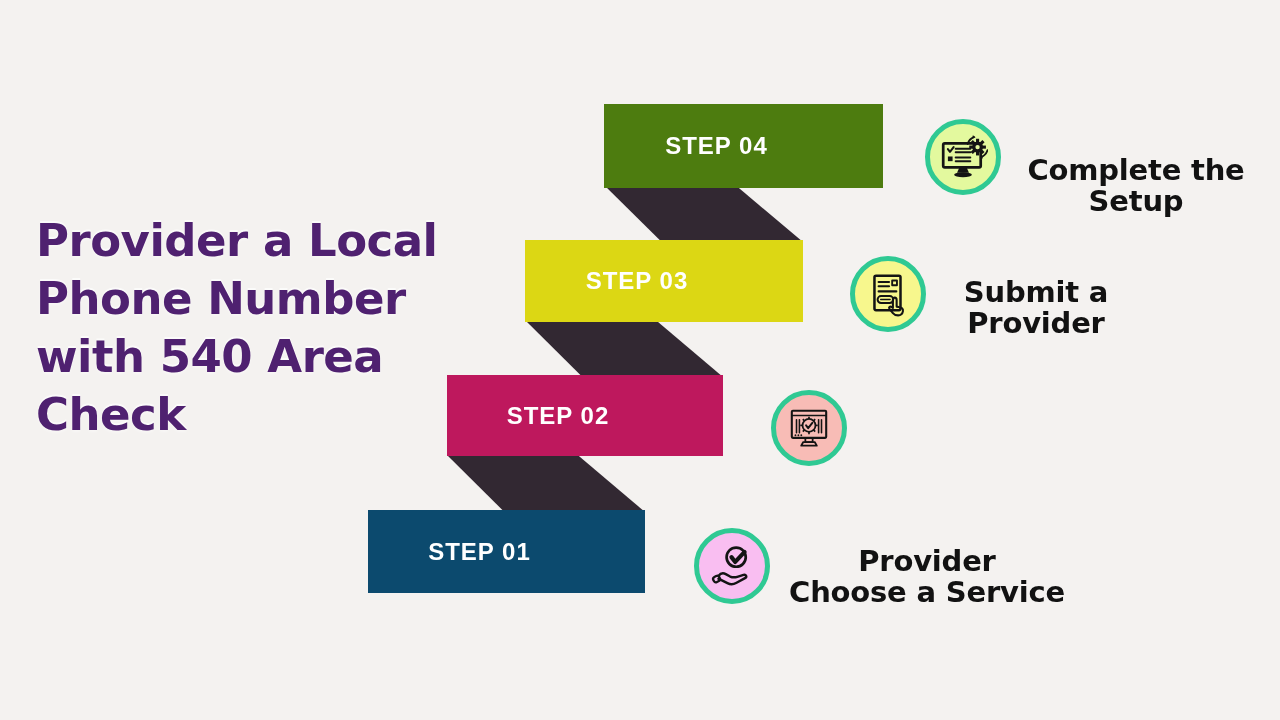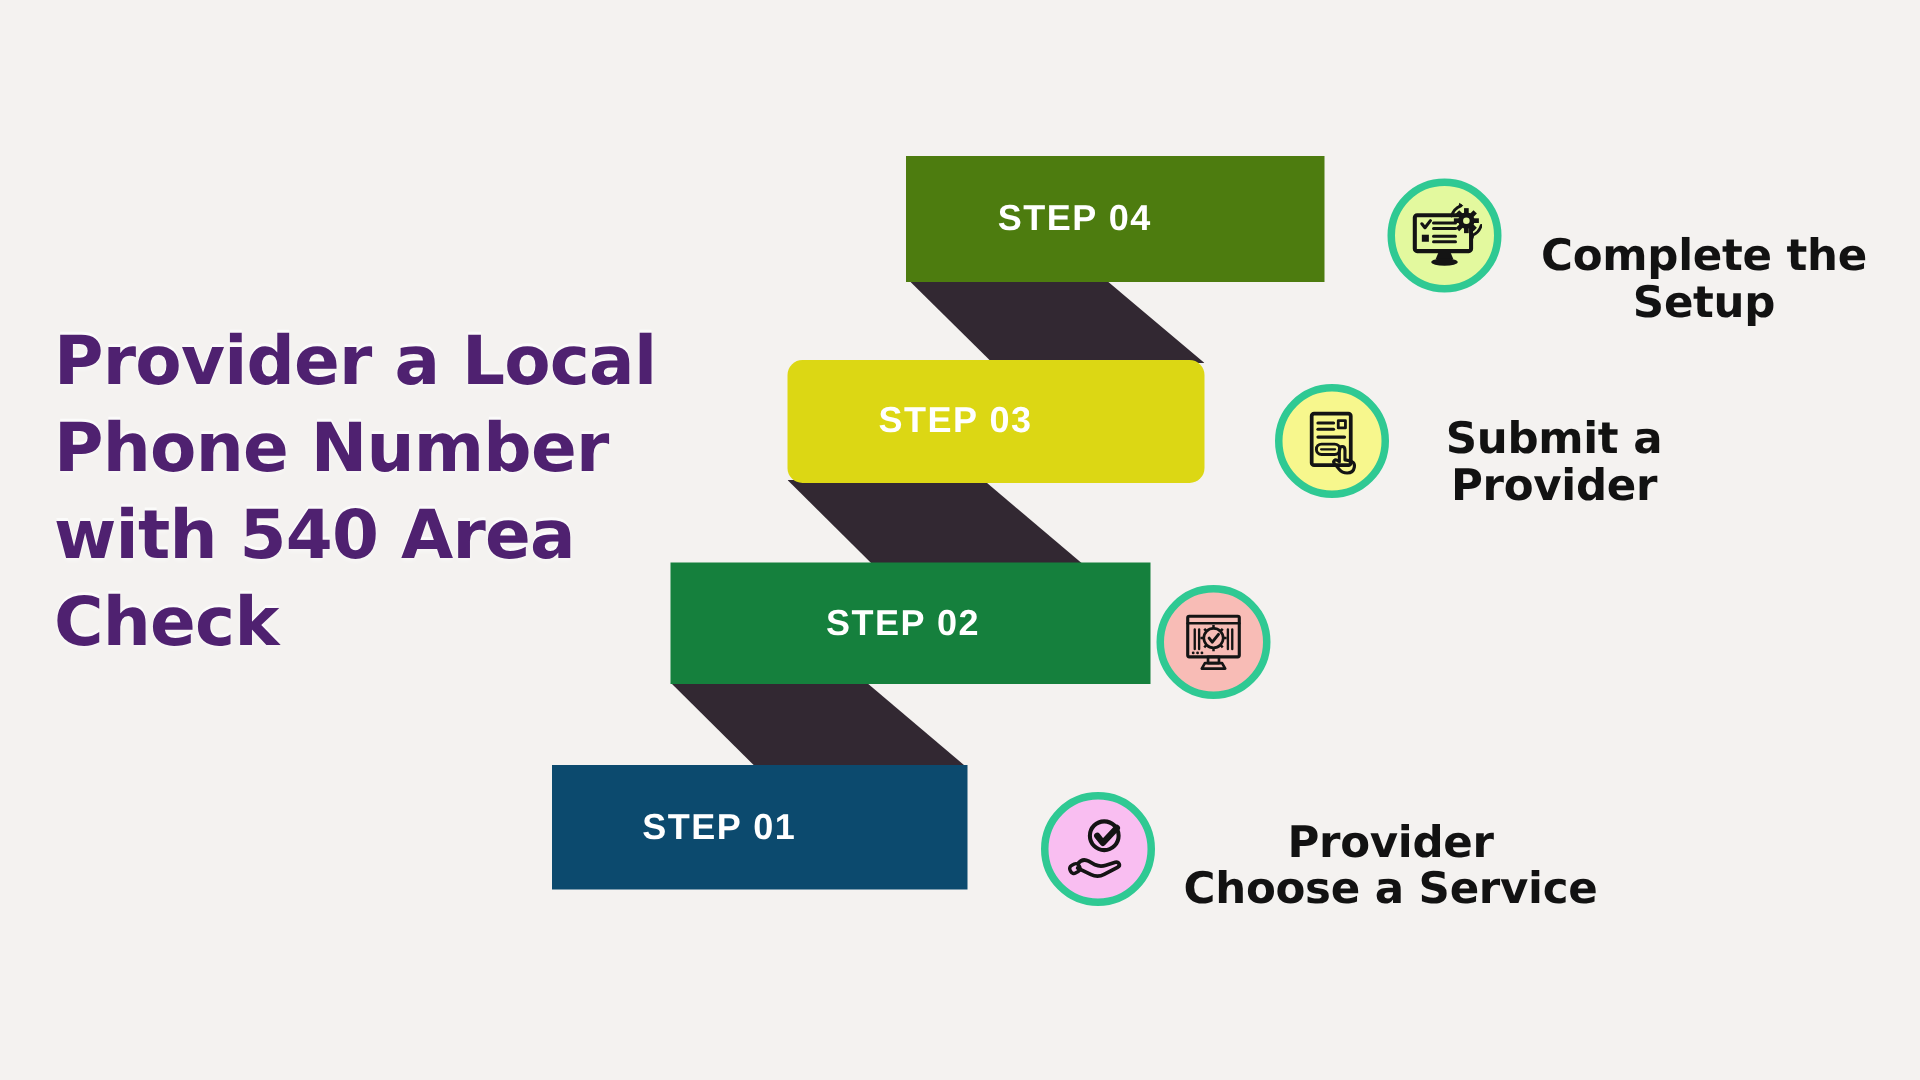--- a/index.html
+++ b/index.html
@@ -70,24 +70,24 @@
     <div>Check</div>
   </div>
 
   <div class="connector conn-43" style="background-color: rgb(50, 40, 50);"></div>
   <div class="connector conn-32" style="background-color: rgb(50, 40, 50);"></div>
   <div class="connector conn-21" style="background-color: rgb(50, 40, 50);"></div>
 
   <div class="bar bar-04" style="background-color: #4d7c0f;">
     <span class="bar-label">STEP 04</span>
   </div>
-  <div class="bar bar-03" style="background-color: rgb(220, 215, 20); border-radius: 10px;">
+  <div class="bar bar-03" style="background-color: rgb(220, 215, 20);">
     <span class="bar-label">STEP 03</span>
   </div>
-  <div class="bar bar-02" style="background-color: #15803d; padding-left: 44px;">
+  <div class="bar bar-02" style="background-color: #be185d;">
     <span class="bar-label">STEP 02</span>
   </div>
   <div class="bar bar-01" style="background-color: #0c4a6e;">
     <span class="bar-label">STEP 01</span>
   </div>
 
   <div class="badge badge-04" style="background-color: rgb(227, 249, 158); border-color: rgb(47, 201, 147);">
     <svg viewBox="0 0 48 48">
       <rect class="stroke" x="5" y="11" width="36" height="23" rx="1.5" stroke-width="2.6"></rect>
       <path d="M20.5 34h7l2.2 5.2h-11.4z" fill="#141414"></path>

